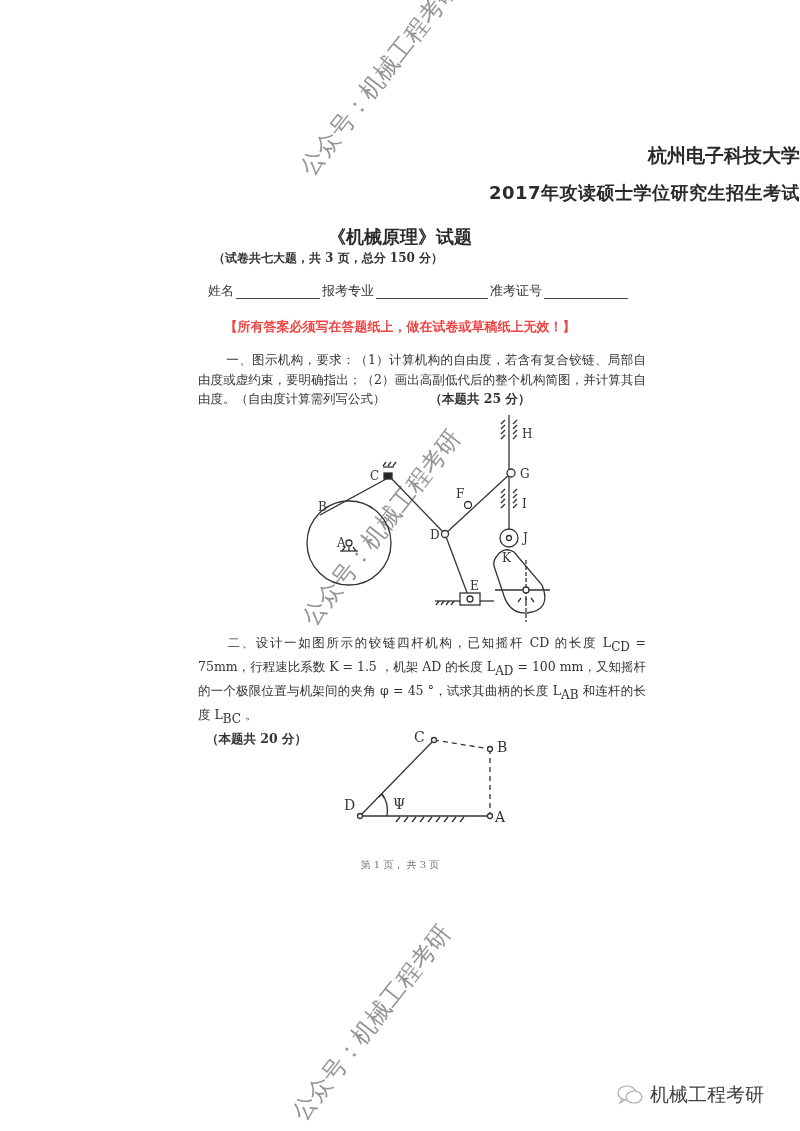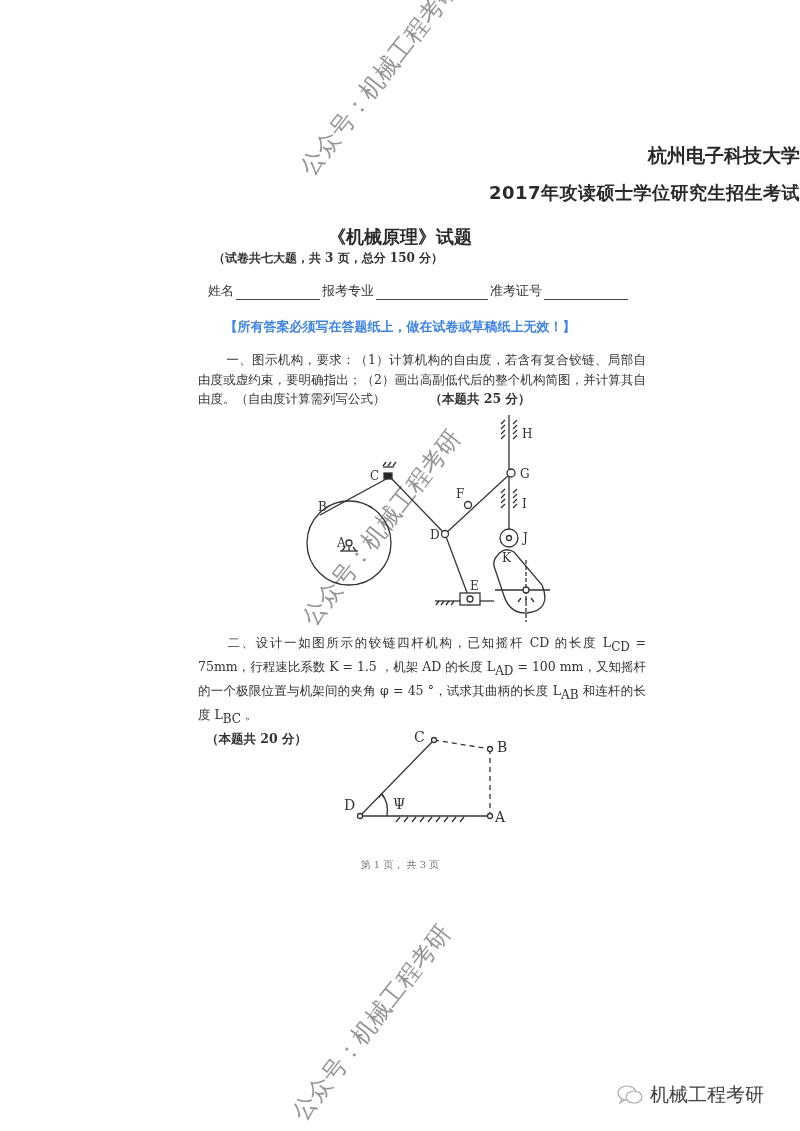--- a/index.html
+++ b/index.html
@@ -5,23 +5,23 @@
   html, body { margin: 0; padding: 0; }
   body {
     width: 800px; height: 1131px; background: #ffffff; position: relative; overflow: hidden;
     font-family: "DejaVu Serif", "Liberation Serif", serif; color: #222;
   }
   .abs { position: absolute; }
   .title1 { left: 0; width: 800px; top: 143px; text-align: right; font-size: 19px; font-weight: bold; font-family: "DejaVu Sans", sans-serif; color:#2a2a2a; }
   .title2 { left: 0; width: 800px; top: 181px; text-align: right; font-size: 18px; font-weight: bold; font-family: "DejaVu Sans", sans-serif; color:#2a2a2a; letter-spacing: 0.5px; }
   .title3 { left: 0; width: 800px; top: 217px; text-align: center; font-size: 18px; font-weight: bold; color:#2a2a2a;margin-top:8px; }
   .subtitle { left: 0; width: 656px; top: 250px; text-align: center; font-size: 12px; font-weight: bold; color:#333; }
-  .fields { left: 208px; top: 282px; font-size: 13px; font-family: Liberation Serif, serif; color:#333; display:flex; align-items:flex-end; }
+  .fields { left: 208px; top: 282px; font-size: 13px; font-family: Liberation Serif, serif; color:#333; display:flex; align-items:center; }
   .fields .line { display:inline-block; border-bottom: 1px solid #444; height: 14px; margin: 0 2px; }
-  .notice { left: 0; width: 800px; top: 318px; text-align: center; font-size: 13px; font-weight: bold; color:#3b82f6; font-family: "DejaVu Sans", sans-serif; }
+  .notice { left: 0; width: 800px; top: 318px; text-align: center; font-size: 13px; font-weight: bold; color:#ef4444; font-family: "DejaVu Sans", sans-serif; }
   .para { left: 198px; width: 448px; font-size: 12.5px; line-height: 19.5px; color:#333; text-align: justify; }
   .q1 { top: 350px; }
   .q2 { top: 633px; }
   .indent { display:inline-block; width: 28px; }
   .score { font-weight: bold; }
   .footer { left: 0; width: 800px; top: 858px; text-align: center; font-size: 10px; color:#777; }
   .wm { font-family: "DejaVu Sans", sans-serif; color: rgba(60,60,60,0.55); font-size: 24px; transform-origin: left bottom; transform: rotate(-52deg); white-space: nowrap; }
   .brand { left: 616px; top: 1082px; font-size: 19px; color:#404040; font-family: "DejaVu Sans", sans-serif; display:flex; align-items:center; gap:6px; }
   svg text { font-family: "DejaVu Serif", serif; }
   sub { font-size: 12px; }

